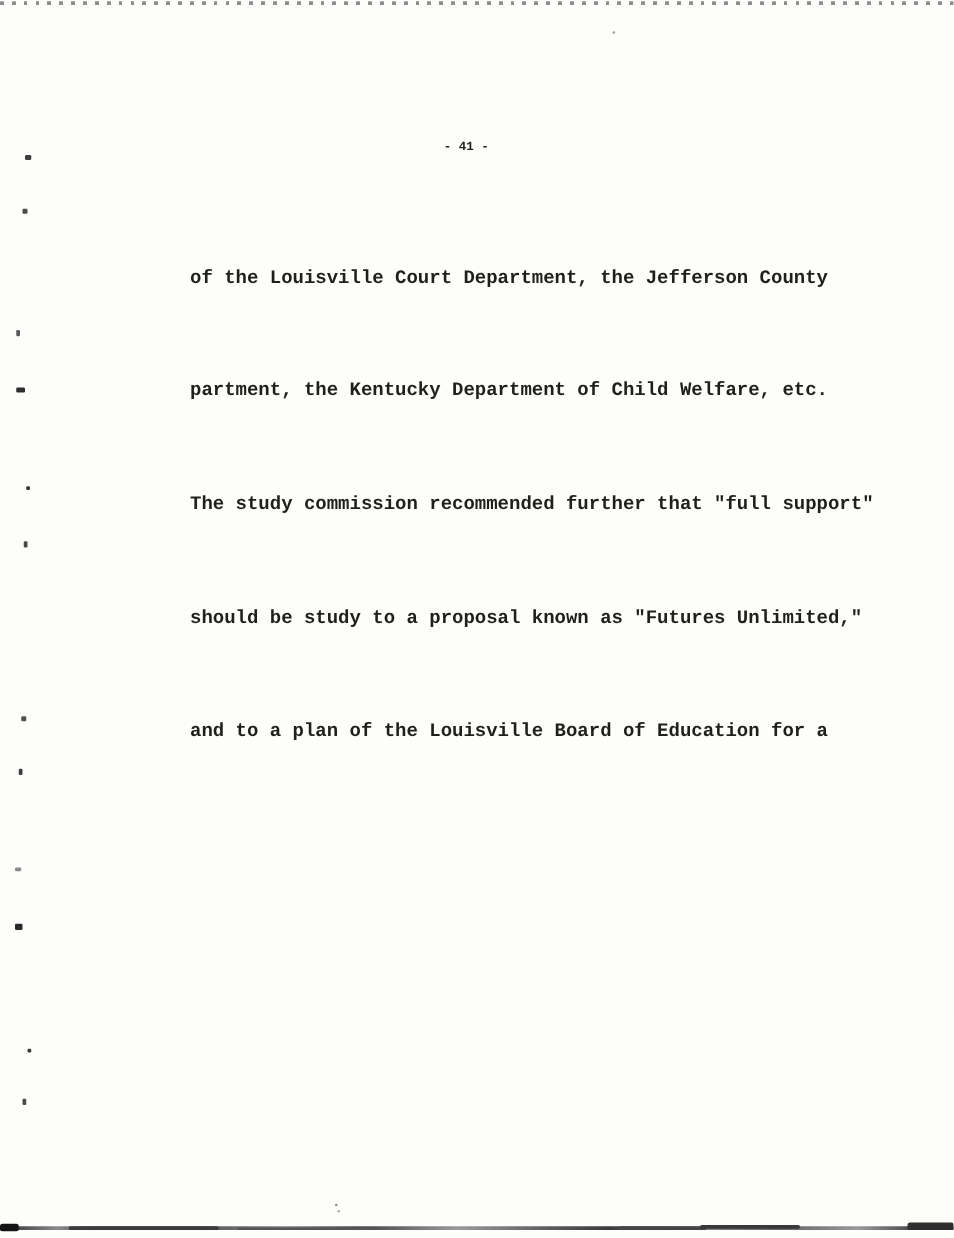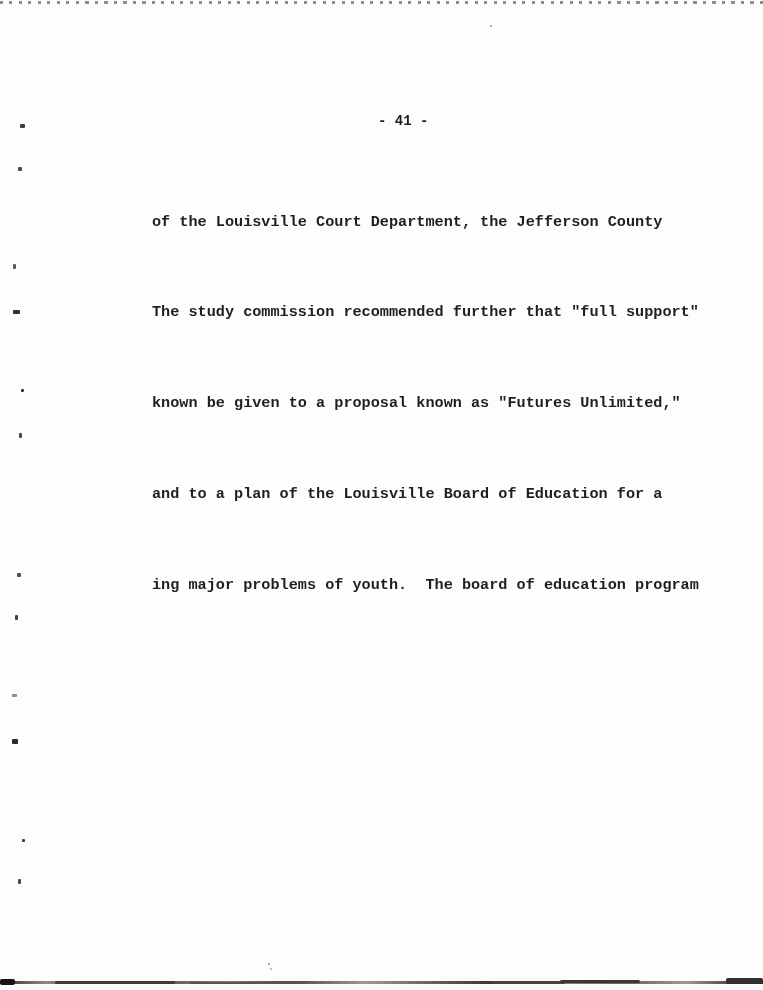--- a/index.html
+++ b/index.html
@@ -23,25 +23,24 @@
     width: 763px;
     height: 3px;
     background: repeating-linear-gradient(90deg,
       #8d8d8d 0px, #8d8d8d 3px,
       transparent 3px, transparent 9.5px);
   }
   .page-number {
     position: absolute;
     left: 355px;
     top: 113px;
-    font-size: 14px;
+    font-size: 10px;
     font-weight: bold;
     color: var(--ink, #201f1d);
     white-space: pre;
-    margin-left: 23px;
   }
   .text-block {
     position: absolute;
     left: 152px;
     top: 146px;
     font-size: 15.2px;
     font-weight: bold;
     line-height: 30.3px;
     color: var(--ink, #201f1d);
     white-space: pre;
@@ -71,24 +70,24 @@
 <body>
 
 <div class="page">
 
   <div class="dotted-top"></div>
 
   <div class="page-number">- 41 -</div>
 
   <div class="text-block">
     <div class="tline">of the Louisville Court Department, the Jefferson County</div>
+    <div class="tline">partment, the Kentucky Department of Child Welfare, etc.</div>
     <div class="tline">The study commission recommended further that "full support"</div>
-    <div class="tline">known be given to a proposal known as "Futures Unlimited,"</div>
+    <div class="tline">should be study to a proposal known as "Futures Unlimited,"</div>
     <div class="tline">and to a plan of the Louisville Board of Education for a</div>
-    <div class="tline">ing major problems of youth.  The board of education program</div>
     
     
     
     
     
     
     
     
     
     

